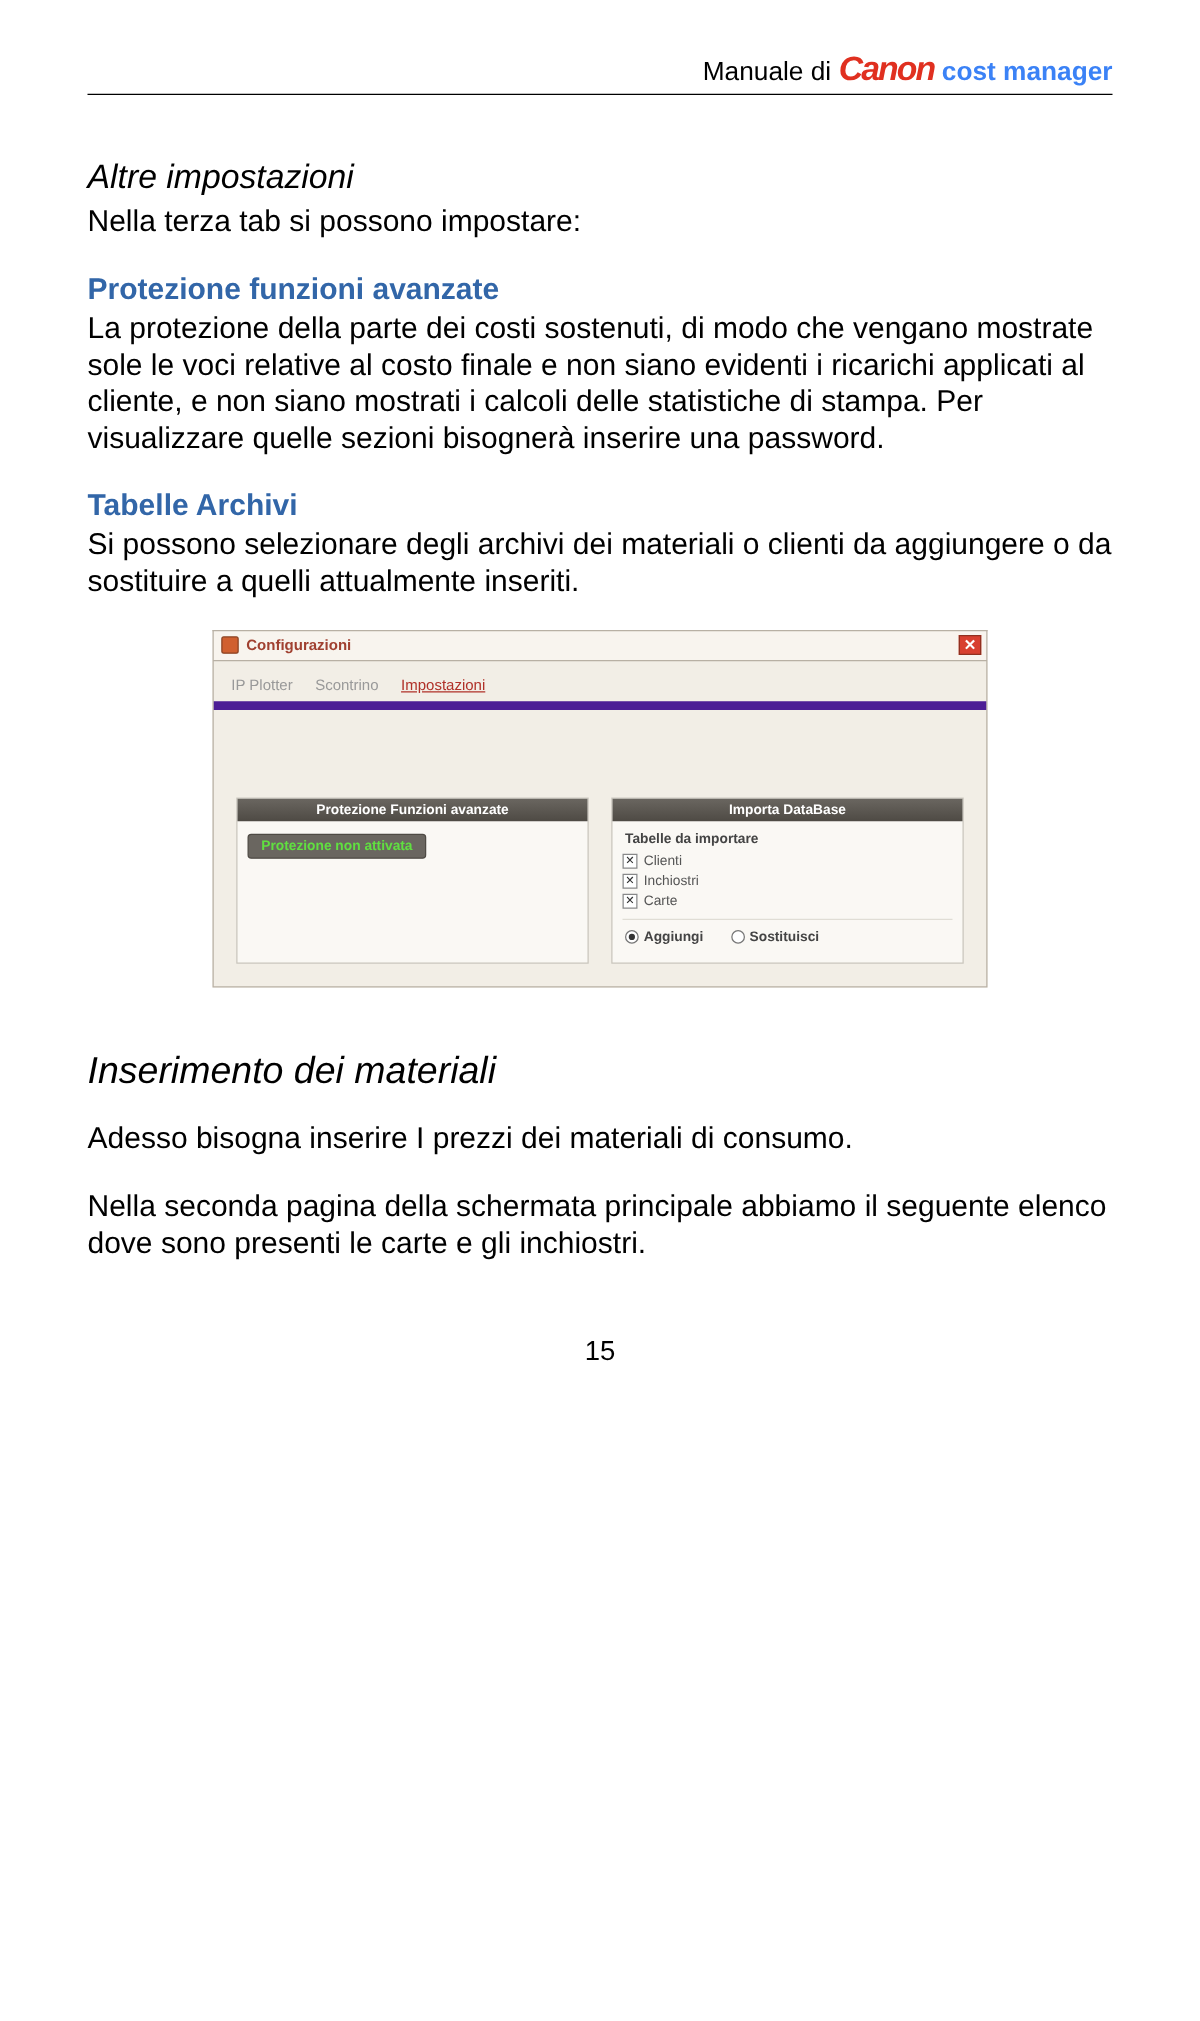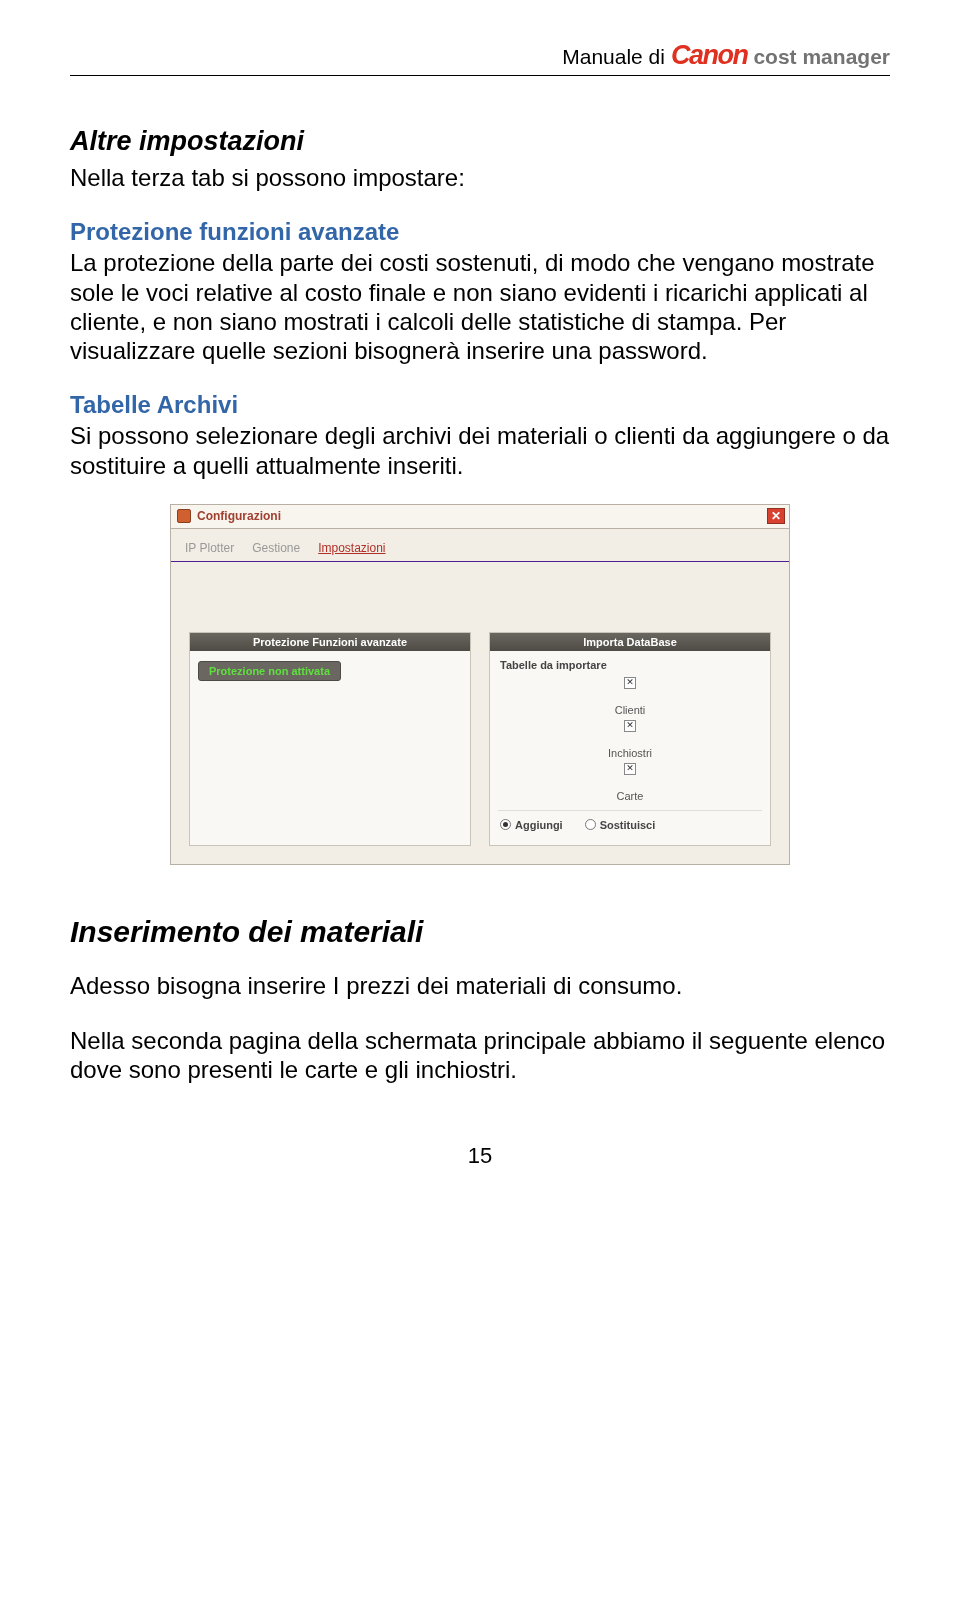--- a/index.html
+++ b/index.html
@@ -24,28 +24,28 @@
   .header-prefix { font-weight: 400; }
   .canon-logo {
     color: #e03020;
     font-weight: 900;
     font-size: 27px;
     font-style: italic;
     letter-spacing: -1.5px;
     font-family: "Arial Black", Arial, sans-serif;
   }
   .cost-manager {
-    color: #737373;
+    color: #3b82f6;
     font-weight: 700;
     font-size: 21px;
     font-family: Arial, sans-serif;
   }
   h2.section-title {
     font-size: 27px;
-    font-weight: 700;
+    font-weight: 400;
     font-style: italic;
     color: #000;
     margin-bottom: 6px;
   }
   p.body-text {
     font-size: 24px;
     line-height: 1.22;
     margin-bottom: 26px;
   }
   .sub-title {
@@ -91,21 +91,21 @@
   }
   .dlg-body {
     border: 1px solid #b8b0a4;
     background: #f2eee6;
     padding: 0;
   }
   .tab-row {
     display: flex;
     gap: 14px;
     padding: 8px 28px 0 12px;
-    border-bottom: 1px solid #4c1d95;
+    border-bottom: 7px solid #4c1d95;
     font-size: 12px;
     color: #999;
   }
   .tab { padding: 4px 2px 6px 2px; cursor: pointer; }
   .tab.active {
     color: #b03028;
     text-decoration: underline;
     font-weight: 500;
   }
   .panel-area {
@@ -144,23 +144,22 @@
     border-radius: 3px;
     padding: 3px 10px;
     margin: 4px 0 0 0;
   }
   .prot-pill span {
     color: #60e040;
     font-weight: 700;
     font-size: 11px;
   }
   .chk-row {
-    display: flex; align-items: center; gap: 15px;
+    display: flex; align-items: center; gap: 5px;
     padding: 2px 0;
-    flex-direction: column;
   }
   .chk {
     width: 12px; height: 12px;
     border: 1px solid #888;
     background: #fff;
     display: inline-flex;
     align-items: center; justify-content: center;
   }
   .chk::after { content: "✕"; font-size: 9px; color: #333; line-height: 1; }
   .radio-row {
@@ -231,21 +230,21 @@
       <span class="dlg-icon"></span>
       <span class="dlg-title-text">Configurazioni</span>
     </div>
     <div class="dlg-close">
       <span>✕</span>
     </div>
   </div>
   <div class="dlg-body">
     <div class="tab-row">
       <div class="tab">IP Plotter</div>
-      <div class="tab">Gestione</div>
+      <div class="tab">Scontrino</div>
       <div class="tab active">Impostazioni</div>
     </div>
     <div class="panel-area">
       <div class="panel">
         <div class="panel-header">Protezione Funzioni avanzate</div>
         <div class="panel-body">
           <div class="prot-pill">
             <span>Protezione non attivata</span>
           </div>
         </div>

